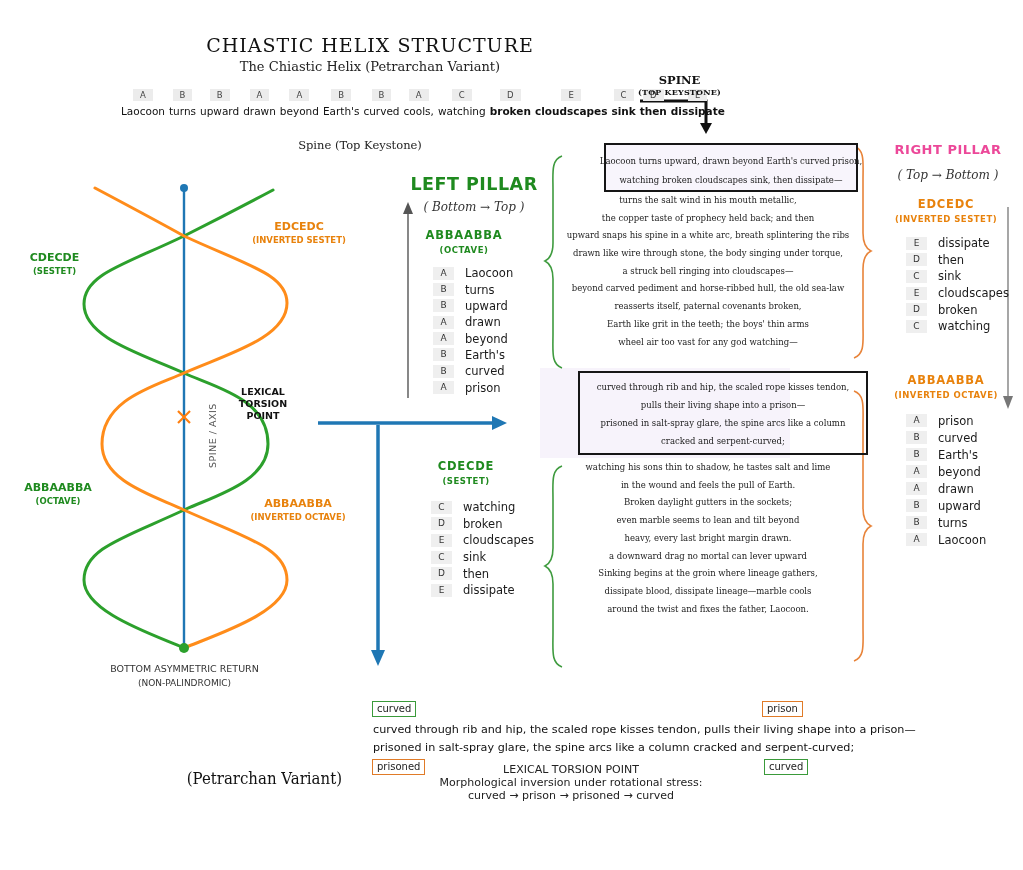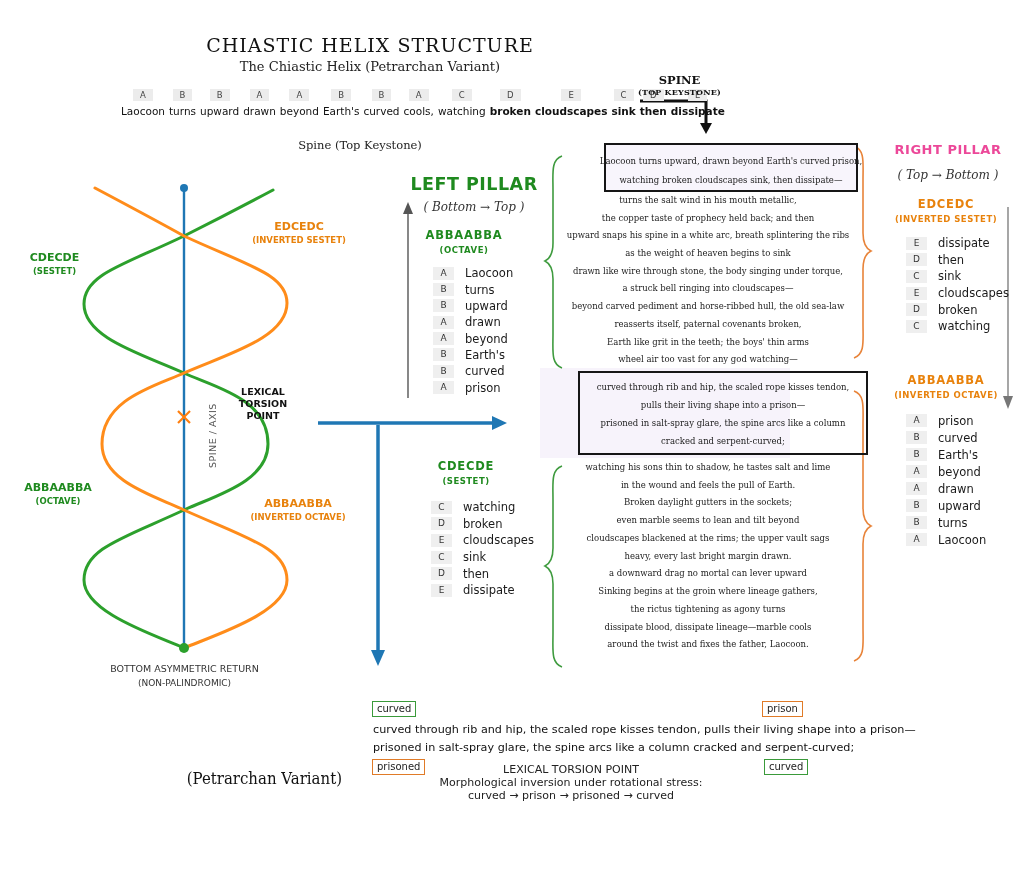--- a/index.html
+++ b/index.html
@@ -305,46 +305,43 @@
   <div class="abs pbox pbox1" style="left:580px;top:143px;width:254px;height:49px;padding-top:6px;margin-left:24px;">
 
   <div class="pline" style="height:19px;">Laocoon turns upward, drawn beyond Earth's curved prison,</div>
       <div class="pline" style="height:19px;">watching broken cloudscapes sink, then dissipate—</div>
     </div>
   <div class="abs" style="left:558px;top:191px;width:300px;">
 
   <div class="pline" style="height:17.72px;">turns the salt wind in his mouth metallic,</div>
       <div class="pline" style="height:17.72px;">the copper taste of prophecy held back; and then</div>
       <div class="pline" style="height:17.72px;">upward snaps his spine in a white arc, breath splintering the ribs</div>
-      <div class="pline" style="height:17.72px;">as the weight of heaven begins to sink</div>
       <div class="pline" style="height:17.72px;">drawn like wire through stone, the body singing under torque,</div>
       <div class="pline" style="height:17.72px;">a struck bell ringing into cloudscapes—</div>
       <div class="pline" style="height:17.72px;">beyond carved pediment and horse-ribbed hull, the old sea-law</div>
       <div class="pline" style="height:17.72px;">reasserts itself, paternal covenants broken,</div>
       <div class="pline" style="height:17.72px;">Earth like grit in the teeth; the boys' thin arms</div>
       <div class="pline" style="height:17.72px;">wheel air too vast for any god watching—</div>
     </div>
   <div class="abs pbox" style="left:578px;top:371px;width:290px;height:84px;padding-top:5px;">
 
   <div class="pline" style="height:18px;">curved through rib and hip, the scaled rope kisses tendon,</div>
       <div class="pline" style="height:18px;">pulls their living shape into a prison—</div>
       <div class="pline" style="height:18px;">prisoned in salt-spray glare, the spine arcs like a column</div>
       <div class="pline" style="height:18px;">cracked and serpent-curved;</div>
     </div>
   <div class="abs" style="left:558px;top:458px;width:300px;">
 
   <div class="pline" style="height:17.75px;">watching his sons thin to shadow, he tastes salt and lime</div>
       <div class="pline" style="height:17.75px;">in the wound and feels the pull of Earth.</div>
       <div class="pline" style="height:17.75px;">Broken daylight gutters in the sockets;</div>
       <div class="pline" style="height:17.75px;">even marble seems to lean and tilt beyond</div>
-      <div class="pline" style="height:17.75px;">cloudscapes blackened at the rims; the upper vault sags</div>
       <div class="pline" style="height:17.75px;">heavy, every last bright margin drawn.</div>
       <div class="pline" style="height:17.75px;">a downward drag no mortal can lever upward</div>
       <div class="pline" style="height:17.75px;">Sinking begins at the groin where lineage gathers,</div>
-      <div class="pline" style="height:17.75px;">the rictus tightening as agony turns</div>
       <div class="pline" style="height:17.75px;">dissipate blood, dissipate lineage—marble cools</div>
       <div class="pline" style="height:17.75px;">around the twist and fixes the father, Laocoon.</div>
     </div>
 
   <div class="abs ctr pil-title-or" style="left:872px;top:142px;width:152px;">RIGHT PILLAR</div>
   <div class="abs ctr serif pil-dir" style="left:872px;top:168px;width:152px;">( Top → Bottom )</div>
   <div class="abs ctr lab-or" style="left:872px;top:197px;width:148px;">
     <div class="phead1">EDCEDC</div>
     <div class="phead2">(INVERTED SESTET)</div>
   </div>

